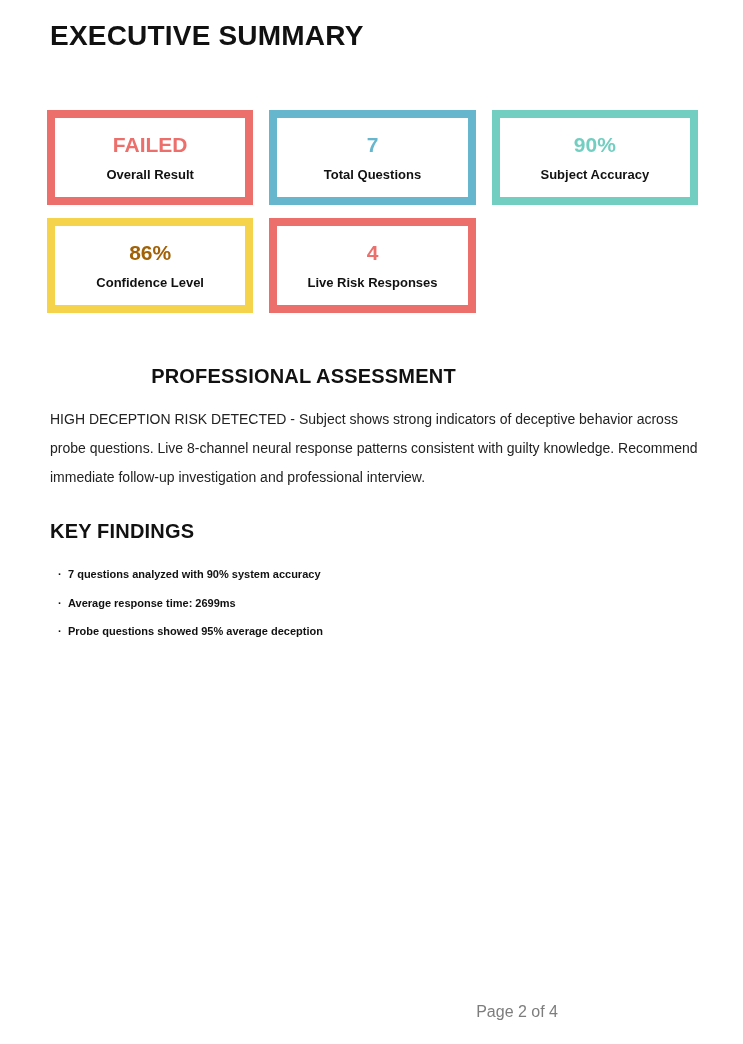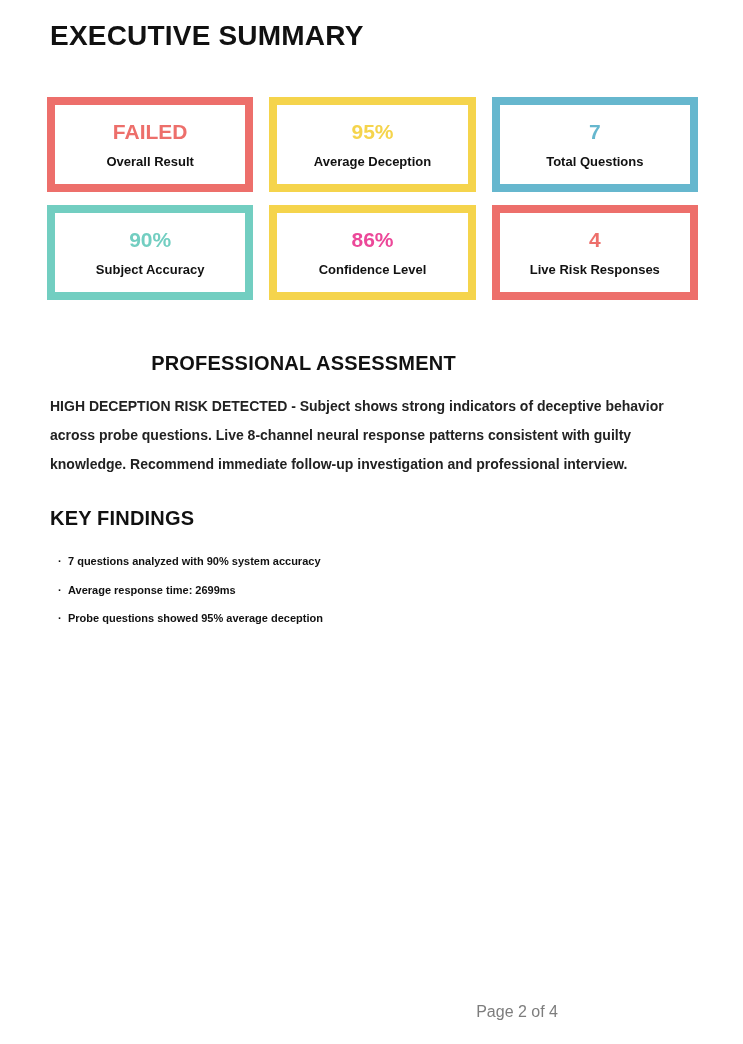--- a/index.html
+++ b/index.html
@@ -18,21 +18,21 @@
     padding: 18px 45px 0 47px;
   }
   .doc-title {
     font-size: 28px;
     font-weight: bold;
     letter-spacing: 0.2px;
     color: #111111;
     margin: 2px 0 0 3px;
   }
   .cards-grid {
-    margin-top: 45px;
+    margin-top: 58px;
     width: 651px;
     display: grid;
     grid-template-columns: repeat(3, 1fr);
     column-gap: 16px;
     row-gap: 13px;
   }
   .stat-card {
     height: 95px;
     border: 8px solid #cccccc;
     background: #ffffff;
@@ -61,21 +61,21 @@
     letter-spacing: 0.2px;
   }
   .assessment-heading { margin-top: 52px; margin-left: 3px; text-align: center; }
   .assessment-body {
     margin-top: 17px;
     margin-left: 3px;
     width: 652px;
     font-size: 14px;
     line-height: 29px;
     color: #222222;
-    font-weight: bold;
+    font-weight: normal;
   }
   .findings-heading { margin-top: 28px; margin-left: 3px; }
   .findings-list {
     margin-top: 24px;
     margin-left: 11px;
     list-style: none;
   }
   .findings-list li {
     font-size: 11px;
     font-weight: bold;
@@ -105,34 +105,30 @@
 
 <div class="page">
 
   <h1 class="doc-title">EXECUTIVE SUMMARY</h1>
 
   <div class="cards-grid">
     <div class="stat-card" style="border-color: rgb(237, 111, 107);">
       <div class="stat-value" style="color: rgb(237, 111, 107);">FAILED</div>
       <div class="stat-label">Overall Result</div>
     </div>
-    <div class="stat-card" style="border-color: rgb(245, 212, 76);">
-      <div class="stat-value" style="color: rgb(245, 212, 76);">95%</div>
-      <div class="stat-label">Average Deception</div>
-    </div>
     <div class="stat-card" style="border-color: rgb(102, 183, 206);">
       <div class="stat-value" style="color: rgb(102, 183, 206);">7</div>
       <div class="stat-label">Total Questions</div>
     </div>
     <div class="stat-card" style="border-color: rgb(114, 206, 193);">
       <div class="stat-value" style="color: rgb(114, 206, 193);">90%</div>
       <div class="stat-label">Subject Accuracy</div>
     </div>
     <div class="stat-card" style="border-color: rgb(245, 212, 76);">
-      <div class="stat-value" style="color: #ec4899;">86%</div>
+      <div class="stat-value" style="color: #a16207;">86%</div>
       <div class="stat-label">Confidence Level</div>
     </div>
     <div class="stat-card" style="border-color: rgb(237, 111, 107);">
       <div class="stat-value" style="color: rgb(237, 111, 107);">4</div>
       <div class="stat-label">Live Risk Responses</div>
     </div>
   </div>
 
   <h2 class="section-heading assessment-heading">PROFESSIONAL ASSESSMENT</h2>
   <p class="assessment-body">HIGH DECEPTION RISK DETECTED - Subject shows strong indicators of deceptive behavior across probe questions. Live 8-channel neural response patterns consistent with guilty knowledge. Recommend immediate follow-up investigation and professional interview.</p>

